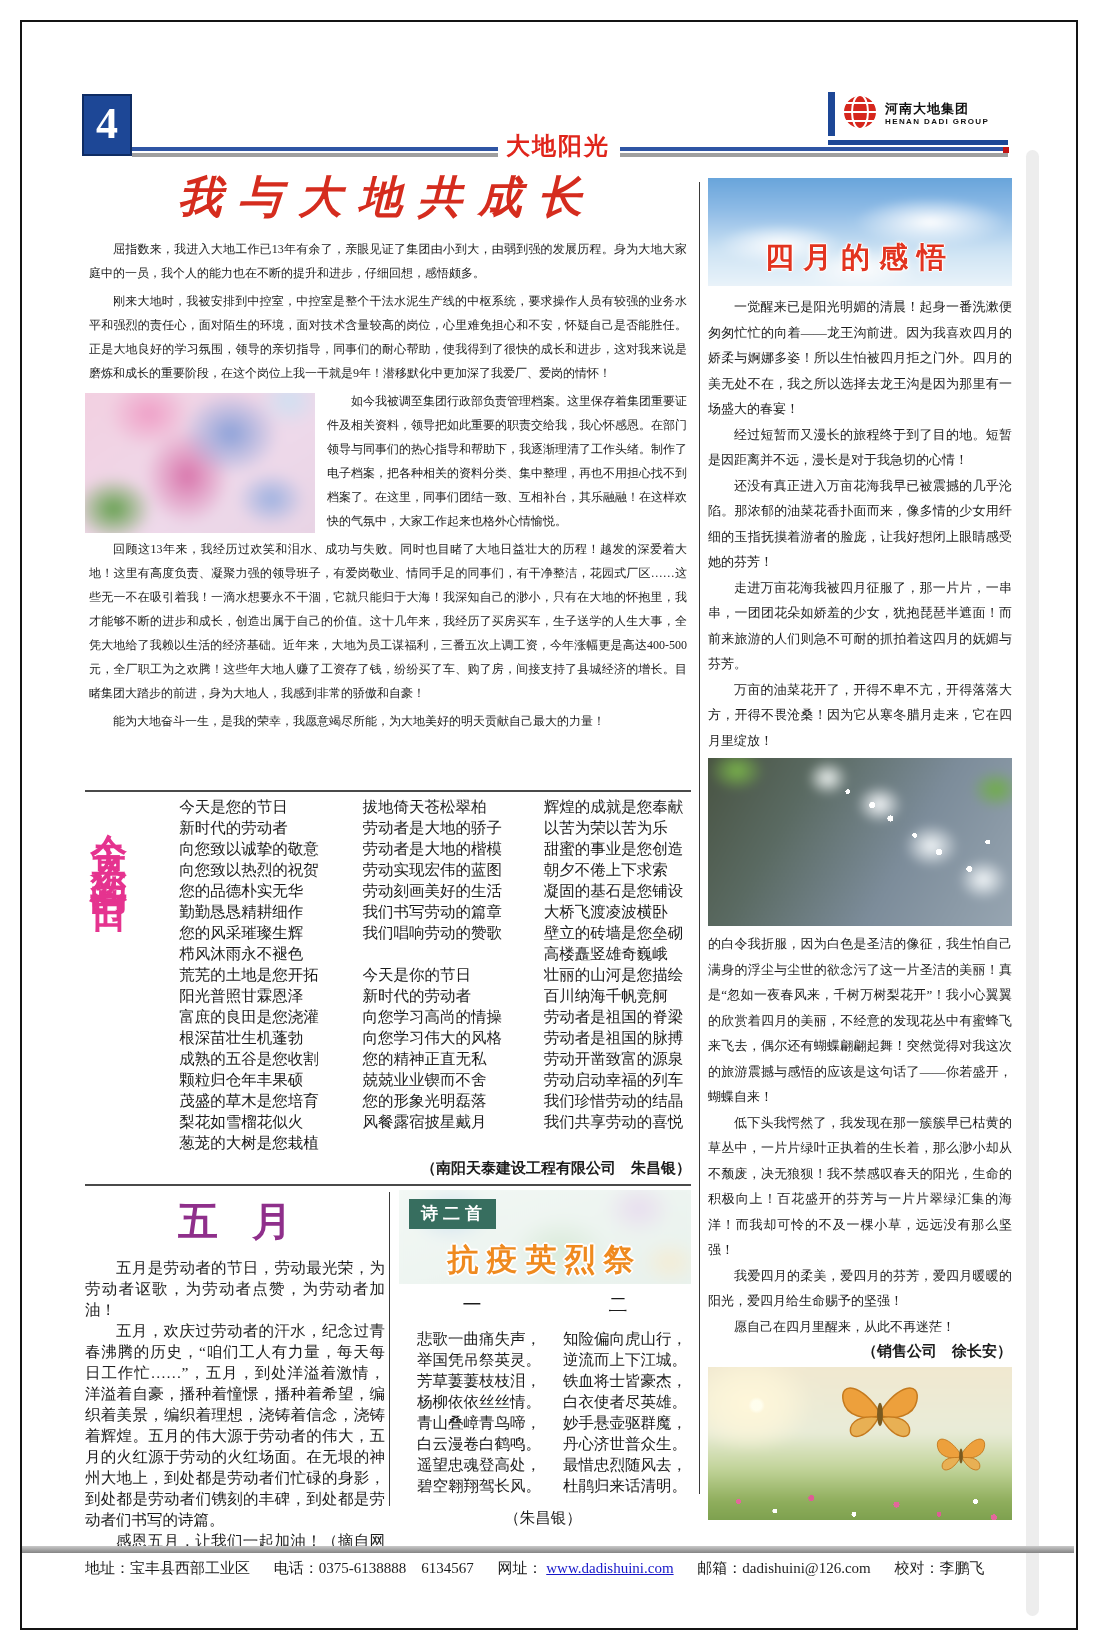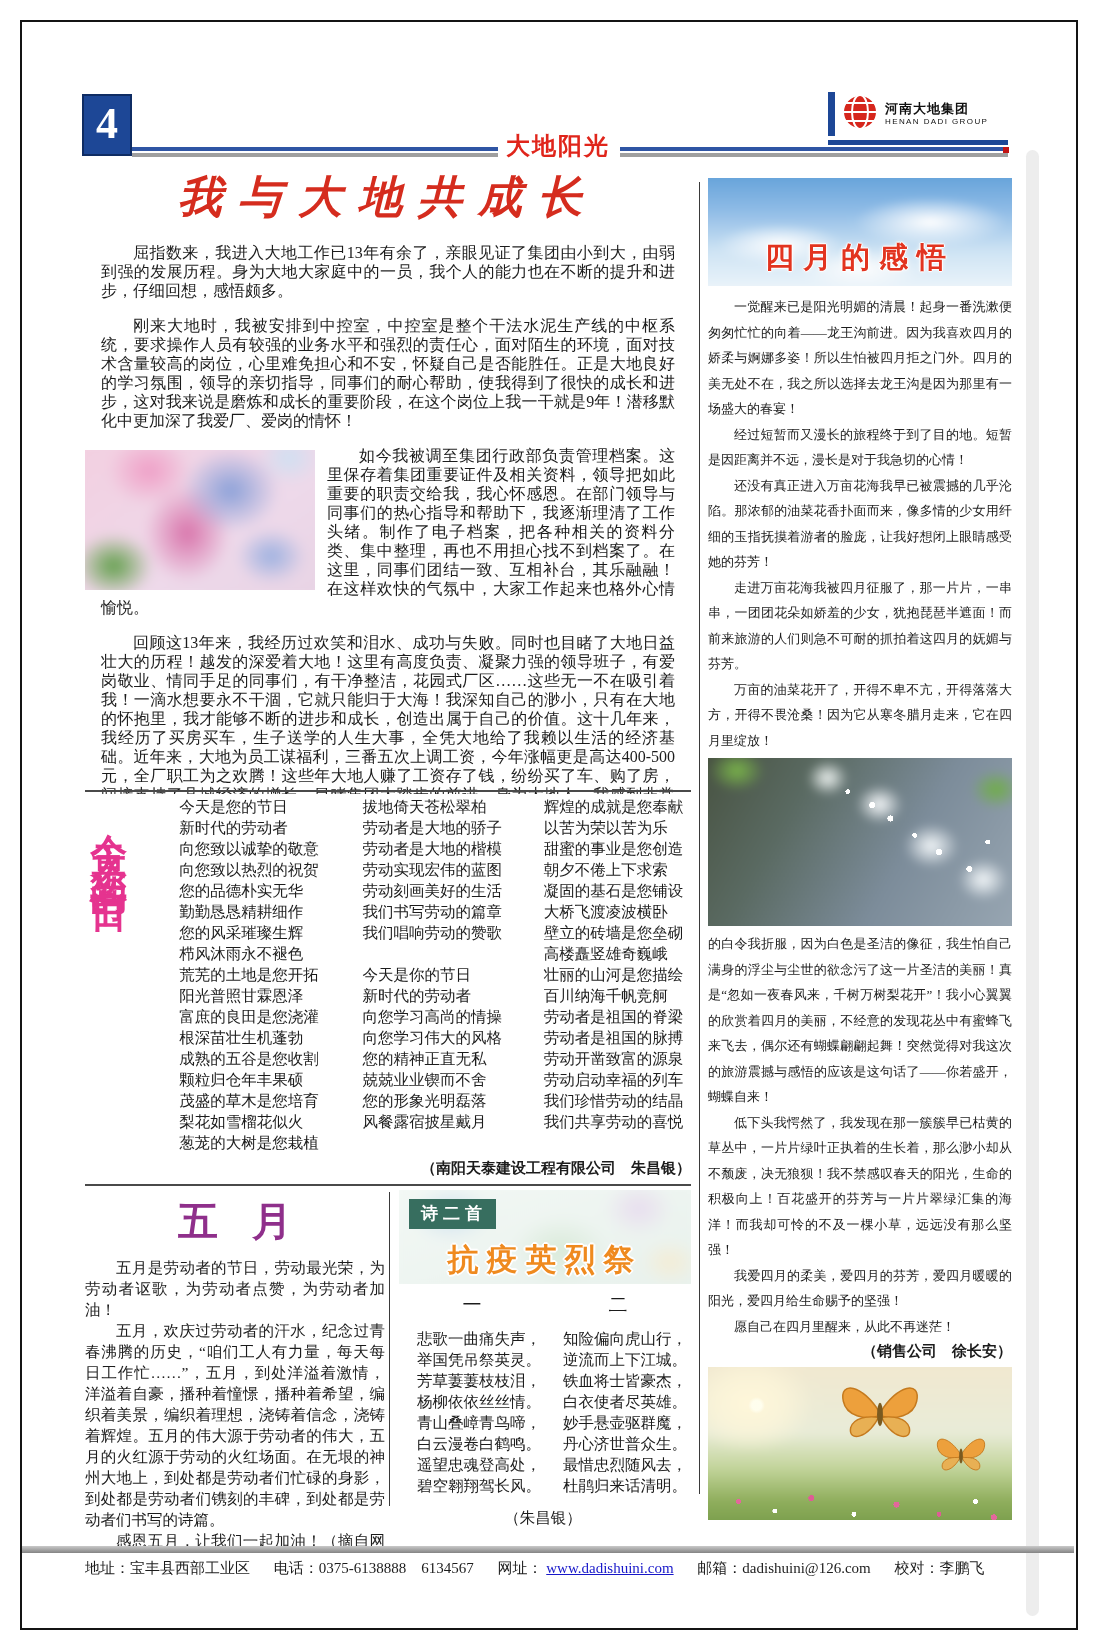--- a/index.html
+++ b/index.html
@@ -15,29 +15,29 @@
   .rule{position:absolute;height:4px;}
   .rule.blue{background:#2f55a4;}
   .rule.gray{background:#9f9f9f;}
   .masthead{position:absolute;left:498px;top:130px;width:120px;text-align:center;color:#e0251b;
             font-family:"Liberation Sans","DejaVu Sans",sans-serif;font-weight:bold;font-size:24px;letter-spacing:2px;}
   .logo{position:absolute;left:828px;top:92px;width:180px;}
   .logo-row{display:flex;align-items:center;gap:5px;}
   .logo-bar{width:7px;height:44px;background:#1d4796;}
   .logo-text{display:flex;flex-direction:column;line-height:1.15;}
   .logo-cn{font-family:"Liberation Sans","DejaVu Sans",sans-serif;font-weight:bold;font-size:13px;letter-spacing:1px;color:#111;}
-  .logo-en{font-family:"Liberation Sans","DejaVu Sans",sans-serif;font-weight:normal;font-size:8px;letter-spacing:1.4px;color:#111;}
+  .logo-en{font-family:"Liberation Sans","DejaVu Sans",sans-serif;font-weight:bold;font-size:8px;letter-spacing:1.4px;color:#111;}
   .logo-underline{margin-top:4px;height:5px;background:#1d4796;position:relative;}
   .logo-reddot{position:absolute;right:-1px;bottom:-8px;width:6px;height:6px;background:#c21313;}
 
   
   .sec-article{position:absolute;left:85px;top:168px;width:606px;height:626px;overflow:hidden;}
   .a1-title{margin:0 0 10px 0;text-align:center;color:#d52c1e;font-weight:bold;font-size:44px;
             letter-spacing:16px;font-family:"DejaVu Serif",serif;font-style:italic;}
-  .bodytext p{margin:16px;text-indent:2em;text-align:justify;font-size:16px;line-height:19px;}
+  .bodytext p{margin:4px;text-indent:2em;text-align:justify;font-size:12px;line-height:24px;}
   .a1-img{float:left;width:230px;height:140px;margin:4px 12px 3px 0;position:relative;overflow:hidden;}
   .a1-img-bg{position:absolute;inset:-12px;filter:blur(6px);background:
       radial-gradient(60px 50px at 30% 20%, #ef9ec6 0%, rgba(239,158,198,0) 70%),
       radial-gradient(70px 60px at 62% 32%, #8aa0d8 0%, rgba(138,160,216,0) 70%),
       radial-gradient(62px 70px at 45% 58%, #d873aa 0%, rgba(216,115,170,0) 70%),
       radial-gradient(50px 40px at 78% 72%, #9bb0e0 0%, rgba(155,176,224,0) 70%),
       radial-gradient(56px 46px at 16% 78%, #5f9e48 0%, rgba(95,158,72,0) 70%),
       radial-gradient(46px 40px at 85% 12%, #cfe0f2 0%, rgba(207,224,242,0) 70%),
       linear-gradient(145deg,#f3cfe0,#eed9ea 60%,#e7d3e4);}
   .credit{text-align:right;font-family:"Liberation Sans","DejaVu Sans",sans-serif;font-weight:bold;font-size:15px;margin-top:3px;}

